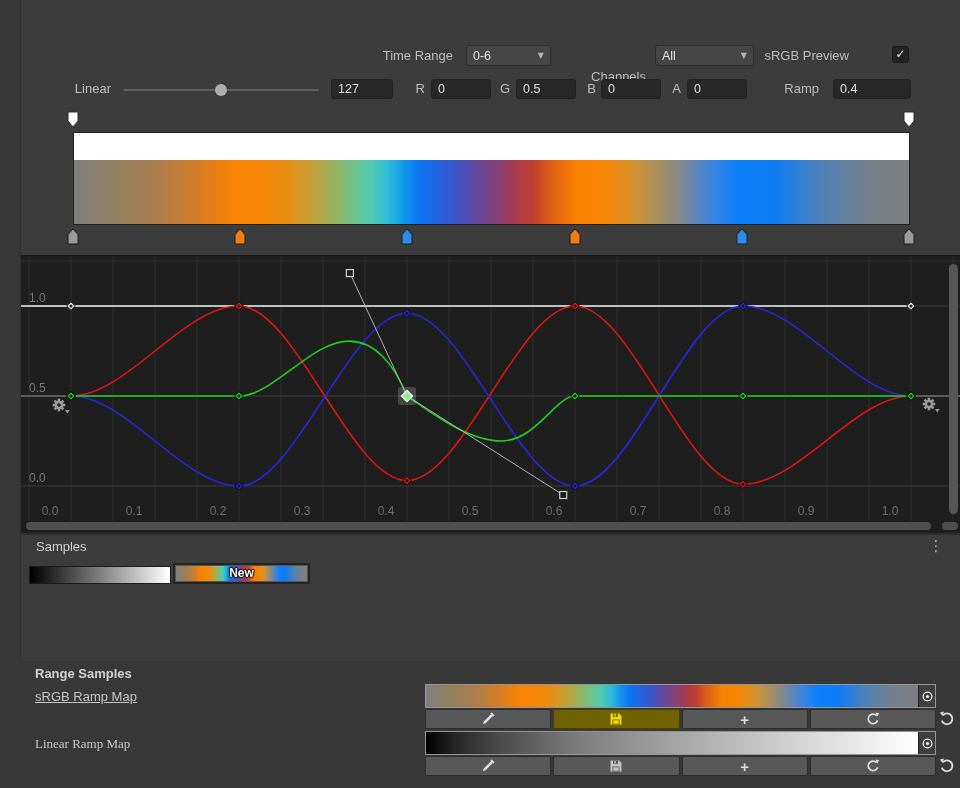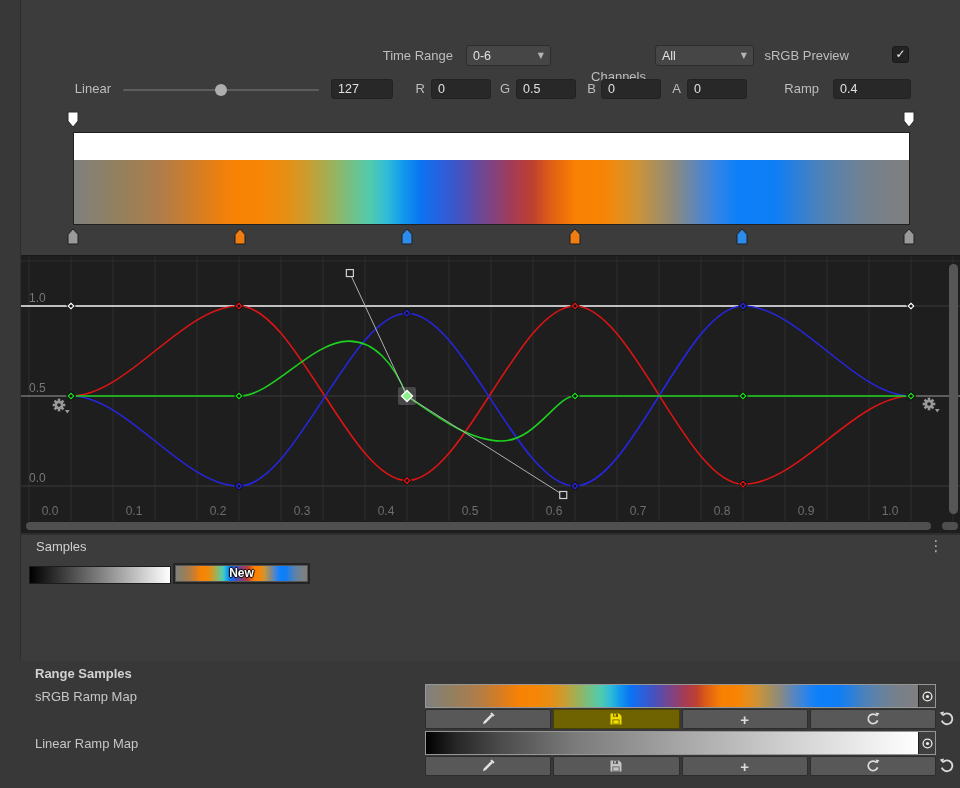--- a/index.html
+++ b/index.html
@@ -252,21 +252,21 @@
     <div class="presets-menu">⋮</div>
     <div class="preset1" style="background: linear-gradient(to right, rgb(0, 0, 0) 0%, rgb(255, 255, 255) 100%);"></div>
     <div class="preset2">
       <div class="pg" style="background: linear-gradient(to right, rgb(128, 128, 128) 0%, rgb(146, 128, 95) 5%, rgb(172, 125, 76) 10%, rgb(214, 125, 34) 15%, rgb(248, 130, 4) 19%, rgb(246, 134, 7) 22.5%, rgb(230, 143, 21) 25.5%, rgb(203, 157, 49) 28%, rgb(162, 174, 85) 30.5%, rgb(119, 191, 130) 33%, rgb(80, 203, 174) 35.5%, rgb(48, 188, 217) 37.5%, rgb(17, 151, 238) 39.5%, rgb(11, 116, 242) 41.5%, rgb(43, 96, 221) 44%, rgb(71, 81, 189) 46.5%, rgb(106, 72, 153) 48.5%, rgb(135, 65, 123) 50.5%, rgb(164, 59, 85) 52.5%, rgb(191, 64, 48) 55%, rgb(222, 93, 22) 57%, rgb(249, 128, 3) 60%, rgb(249, 131, 2) 63%, rgb(235, 140, 21) 65%, rgb(205, 147, 56) 67.5%, rgb(166, 143, 96) 70%, rgb(138, 138, 127) 72%, rgb(94, 134, 187) 74.5%, rgb(49, 132, 230) 77%, rgb(12, 128, 250) 79.5%, rgb(15, 126, 244) 84%, rgb(44, 128, 218) 86.5%, rgb(74, 129, 187) 89%, rgb(94, 130, 168) 91.5%, rgb(110, 129, 148) 94%, rgb(120, 128, 136) 96.5%, rgb(127, 127, 128) 100%);"></div>
       <span class="pname">New</span>
     </div>
   </div>
 
   <span class="insp-label" style="left:35px;top:666px;font-weight:bold;color:#d2d2d2;">Range Samples</span>
 
-  <span class="insp-label" style="left:35px;top:689px;">sRGB Ramp Map</span>
+  <span class="insp-label" style="left:35px;top:689px;text-decoration:underline;">sRGB Ramp Map</span>
   <div class="ramp-bar" style="top:684px;">
     <div class="bar-grad" style="background: linear-gradient(to right, rgb(128, 128, 128) 0%, rgb(146, 128, 95) 5%, rgb(172, 125, 76) 10%, rgb(214, 125, 34) 15%, rgb(248, 130, 4) 19%, rgb(246, 134, 7) 22.5%, rgb(230, 143, 21) 25.5%, rgb(203, 157, 49) 28%, rgb(162, 174, 85) 30.5%, rgb(119, 191, 130) 33%, rgb(80, 203, 174) 35.5%, rgb(48, 188, 217) 37.5%, rgb(17, 151, 238) 39.5%, rgb(11, 116, 242) 41.5%, rgb(43, 96, 221) 44%, rgb(71, 81, 189) 46.5%, rgb(106, 72, 153) 48.5%, rgb(135, 65, 123) 50.5%, rgb(164, 59, 85) 52.5%, rgb(191, 64, 48) 55%, rgb(222, 93, 22) 57%, rgb(249, 128, 3) 60%, rgb(249, 131, 2) 63%, rgb(235, 140, 21) 65%, rgb(205, 147, 56) 67.5%, rgb(166, 143, 96) 70%, rgb(138, 138, 127) 72%, rgb(94, 134, 187) 74.5%, rgb(49, 132, 230) 77%, rgb(12, 128, 250) 79.5%, rgb(15, 126, 244) 84%, rgb(44, 128, 218) 86.5%, rgb(74, 129, 187) 89%, rgb(94, 130, 168) 91.5%, rgb(110, 129, 148) 94%, rgb(120, 128, 136) 96.5%, rgb(127, 127, 128) 100%);"></div>
     <div class="bar-picker">
       <svg width="13" height="13" viewBox="0 0 13 13">
         <circle cx="6.5" cy="6.5" r="4.4" fill="none" stroke="#ededed" stroke-width="1.3"></circle>
         <circle cx="6.5" cy="6.5" r="1.6" fill="#ededed"></circle>
       </svg>
     </div>
   </div>
   <div class="rbtn-row" style="top:709px;">
@@ -295,21 +295,21 @@
       </svg>
     </div>
   </div>
   <div class="undo" style="left:938px;top:710px;">
     <svg width="18" height="18" viewBox="0 0 16 16">
       <path d="M3.4 9.4 A4.8 4.8 0 1 0 4.3 4.7" fill="none" stroke="#d8d8d8" stroke-width="1.7"></path>
       <path d="M5.4 1.4 L1.6 2.2 L4 5.4 Z" fill="#d8d8d8"></path>
     </svg>
   </div>
 
-  <span class="insp-label" style="left:35px;top:736px;">Linear Ramp Map</span>
+  <span class="insp-label" style="left:35px;top:736px;font-family:Liberation Serif, serif;">Linear Ramp Map</span>
   <div class="ramp-bar" style="top:731px;">
     <div class="bar-grad" style="background: linear-gradient(to right, rgb(0, 0, 0) 0%, rgb(38, 38, 38) 6%, rgb(75, 75, 75) 15%, rgb(122, 122, 122) 30%, rgb(163, 163, 163) 50%, rgb(205, 205, 205) 72%, rgb(255, 255, 255) 100%);"></div>
     <div class="bar-picker">
       <svg width="13" height="13" viewBox="0 0 13 13">
         <circle cx="6.5" cy="6.5" r="4.4" fill="none" stroke="#ededed" stroke-width="1.3"></circle>
         <circle cx="6.5" cy="6.5" r="1.6" fill="#ededed"></circle>
       </svg>
     </div>
   </div>
   <div class="rbtn-row" style="top:756px;">

